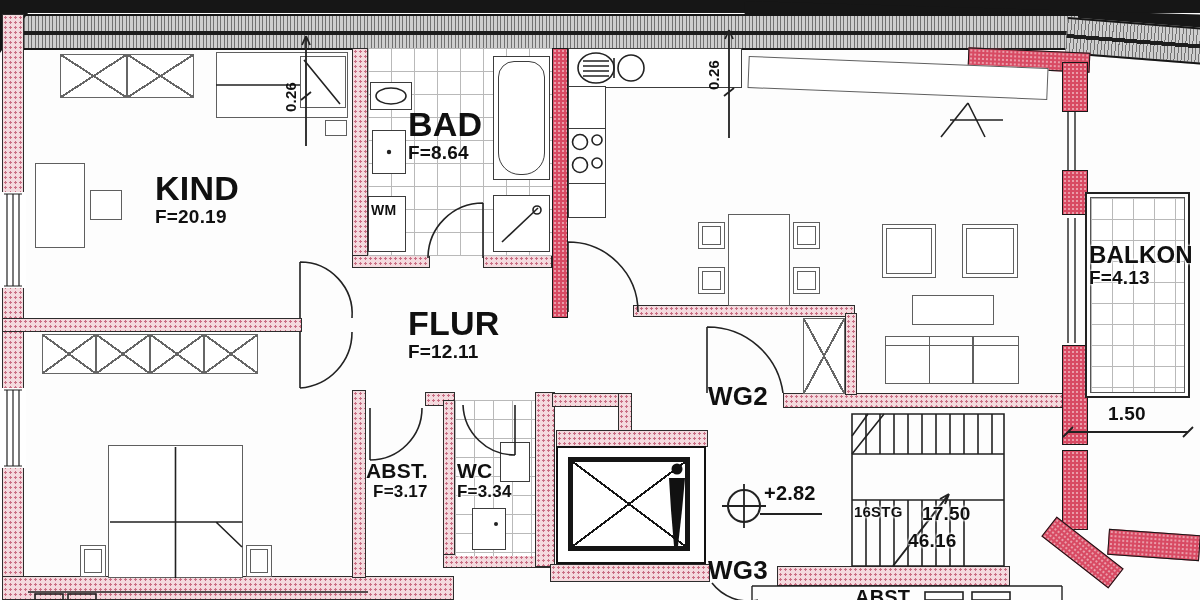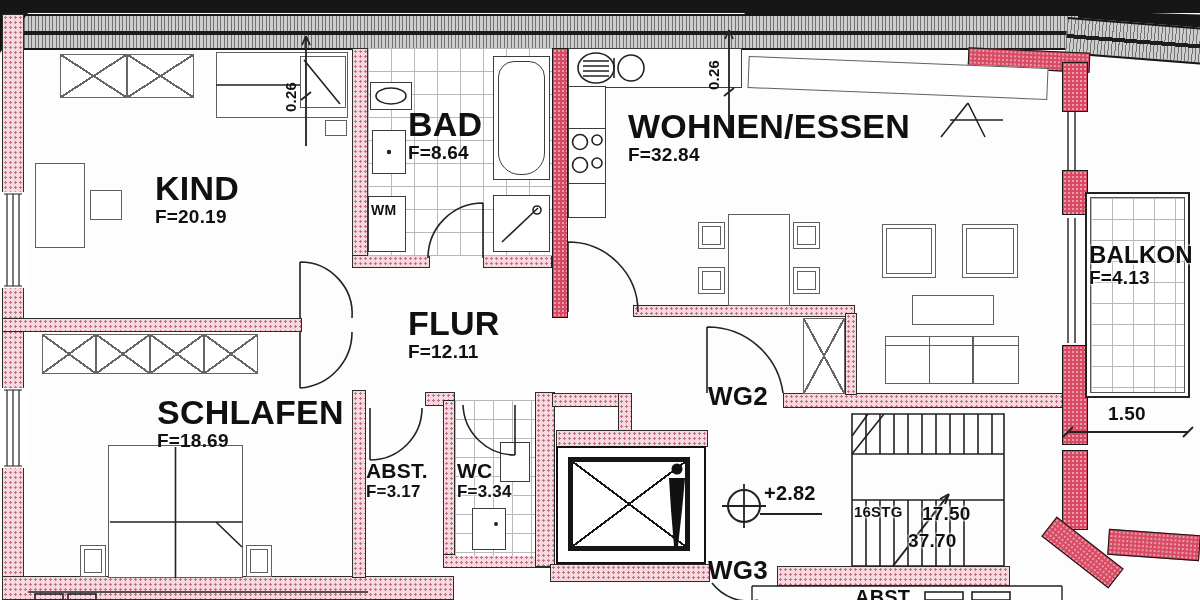--- a/index.html
+++ b/index.html
@@ -30,21 +30,21 @@
   .xbox.dark{--xc:#151515;}
   .tiles{background-color:#fff;background-image:
     linear-gradient(#b9b9b9 1px, transparent 1px),
     linear-gradient(90deg,#b9b9b9 1px, transparent 1px);}
   .sofa{background-image:
     linear-gradient(90deg, transparent calc(33% - .8px), #5f5f5f calc(33% - .8px) calc(33% + .8px), transparent calc(33% + .8px)),
     linear-gradient(90deg, transparent calc(66% - .8px), #5f5f5f calc(66% - .8px) calc(66% + .8px), transparent calc(66% + .8px)),
     linear-gradient(180deg, transparent 8px, #5f5f5f 8px, #5f5f5f 9.5px, transparent 9.5px);}
   .lbl{position:absolute;font-weight:bold;line-height:1.08;color:#101010;letter-spacing:.2px;white-space:nowrap;}
   .nm{font-size:34px;} .ar{font-size:19px;}
-  .sm .nm{font-size:21px;} .sm .ar{font-size:17px;}
+  .sm .nm{font-size:21px;} .sm .ar{font-size:17px;text-align:right;}
   .halo{text-shadow:0 0 3px #fff,0 0 3px #fff,0 0 3px #fff;}
   .vtext{writing-mode:vertical-rl;transform:rotate(180deg);font-size:15px;font-weight:bold;}
   svg{position:absolute;left:0;top:0;}
 </style>
 </head>
 <body>
 
 <div id="plan">
 
   <div class="abs black" style="left:0;top:0;width:1200px;height:13px;"></div>
@@ -216,50 +216,42 @@
   </svg>
 
   <div class="lbl" style="left:155px;top:170px;">
     <div class="nm">KIND</div>
     <div class="ar">F=20.19</div>
   </div>
   <div class="lbl" style="left:408px;top:106px;">
     <div class="nm">BAD</div>
     <div class="ar">F=8.64</div>
   </div>
-  <div class="lbl" style="left:628px;top:108px;">
-    <div class="nm">WOHNEN/ESSEN</div>
-    <div class="ar">F=32.84</div>
-  </div>
   <div class="lbl" style="left:408px;top:305px;">
     <div class="nm">FLUR</div>
     <div class="ar">F=12.11</div>
-  </div>
-  <div class="lbl" style="left:157px;top:394px;">
-    <div class="nm">SCHLAFEN</div>
-    <div class="ar">F=18.69</div>
   </div>
   <div class="lbl sm" style="left:366px;top:460px;">
     <div class="nm">ABST.</div>
     <div class="ar">F=3.17</div>
   </div>
   <div class="lbl sm halo" style="left:457px;top:460px;">
     <div class="nm">WC</div>
     <div class="ar">F=3.34</div>
   </div>
   <div class="lbl halo" style="left:1089px;top:242px;">
     <div class="nm" style="font-size:24px;">BALKON</div>
     <div class="ar">F=4.13</div>
   </div>
 
   <div class="lbl" style="left:708px;top:382px;font-size:26px;">WG2</div>
   <div class="lbl" style="left:708px;top:556px;font-size:26px;">WG3</div>
   <div class="lbl" style="left:764px;top:483px;font-size:20px;">+2.82</div>
   <div class="lbl halo" style="left:854px;top:504px;font-size:15px;">16STG</div>
   <div class="lbl halo" style="left:922px;top:504px;font-size:19px;">17.50</div>
-  <div class="lbl halo" style="left:908px;top:531px;font-size:19px;">37.70</div>
+  <div class="lbl halo" style="left:908px;top:531px;font-size:19px;">46.16</div>
   <div class="lbl" style="left:1108px;top:404px;font-size:19px;">1.50</div>
   <div class="lbl vtext" style="left:283px;top:48px;height:64px;">0.26</div>
   <div class="lbl vtext" style="left:706px;top:26px;height:64px;">0.26</div>
   <div class="lbl" style="left:371px;top:203px;font-size:14px;">WM</div>
   <div class="lbl" style="left:855px;top:587px;font-size:20px;">ABST.</div>
 
 </div>
 
 </body></html>

